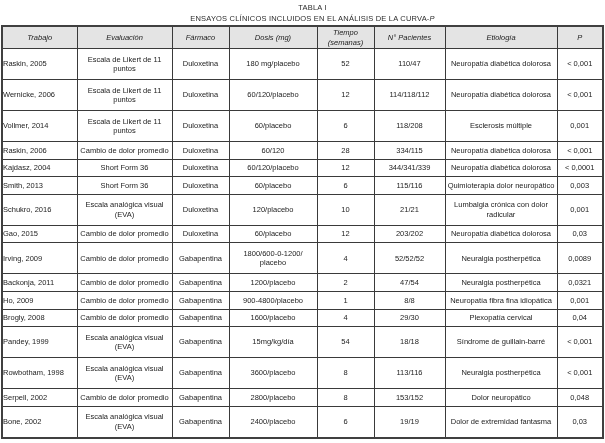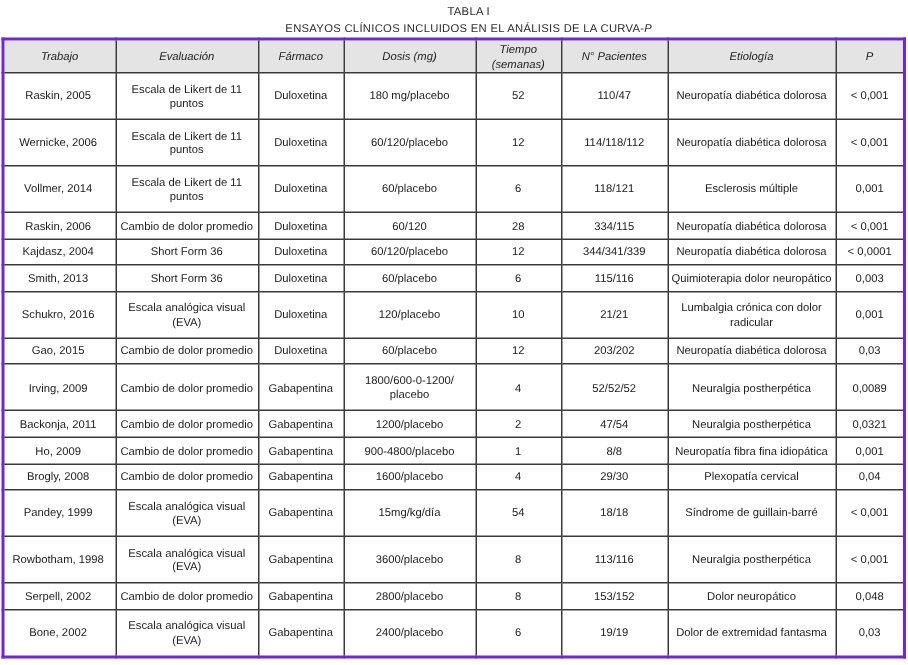--- a/index.html
+++ b/index.html
@@ -8,34 +8,34 @@
     font-family:"Liberation Sans", sans-serif;color:#1c1c1c;
   }
   .title-block{
     text-align:center;font-size:7.5px;line-height:1.4;color:#2b2b2b;
     padding-top:3px;letter-spacing:0.2px;
   }
   .title-block .line{display:block;padding-left:20px;}
   table.clinical{
     border-collapse:collapse;table-layout:fixed;
     width:601px;height:414px;margin:1px auto 0 auto;
-    border:2px solid #6d28d9;
+    border:2px solid #404040;
   }
   th,td{
     border:1px solid #3a3a3a;
     font-size:7.5px;line-height:1.25;
     text-align:center;vertical-align:middle;
     padding:1px 2px;overflow:hidden;
     color:#1c1c1c;
   }
   th{
     font-style:italic;font-weight:normal;
     background:#e4e4e4;height:19px;
   }
-  td.left{text-align:center;padding-left:0;}
+  td.left{text-align:left;padding-left:0;}
   col.c-trabajo{width:75px;}
   col.c-evaluacion{width:95px;}
   col.c-farmaco{width:57px;}
   col.c-dosis{width:88px;}
   col.c-tiempo{width:57px;}
   col.c-pacientes{width:71px;}
   col.c-etiologia{width:112px;}
   col.c-p{width:46px;}
 </style>
 </head>
@@ -89,21 +89,21 @@
         <td>114/118/112</td>
         <td>Neuropatía diabética dolorosa</td>
         <td>&lt; 0,001</td>
       </tr>
       <tr>
         <td class="left">Vollmer, 2014</td>
         <td>Escala de Likert de 11 puntos</td>
         <td>Duloxetina</td>
         <td>60/placebo</td>
         <td>6</td>
-        <td>118/121</td>
+        <td>118/208</td>
         <td>Esclerosis múltiple</td>
         <td>0,001</td>
       </tr>
       <tr>
         <td class="left">Raskin, 2006</td>
         <td>Cambio de dolor promedio</td>
         <td>Duloxetina</td>
         <td>60/120</td>
         <td>28</td>
         <td>334/115</td>

